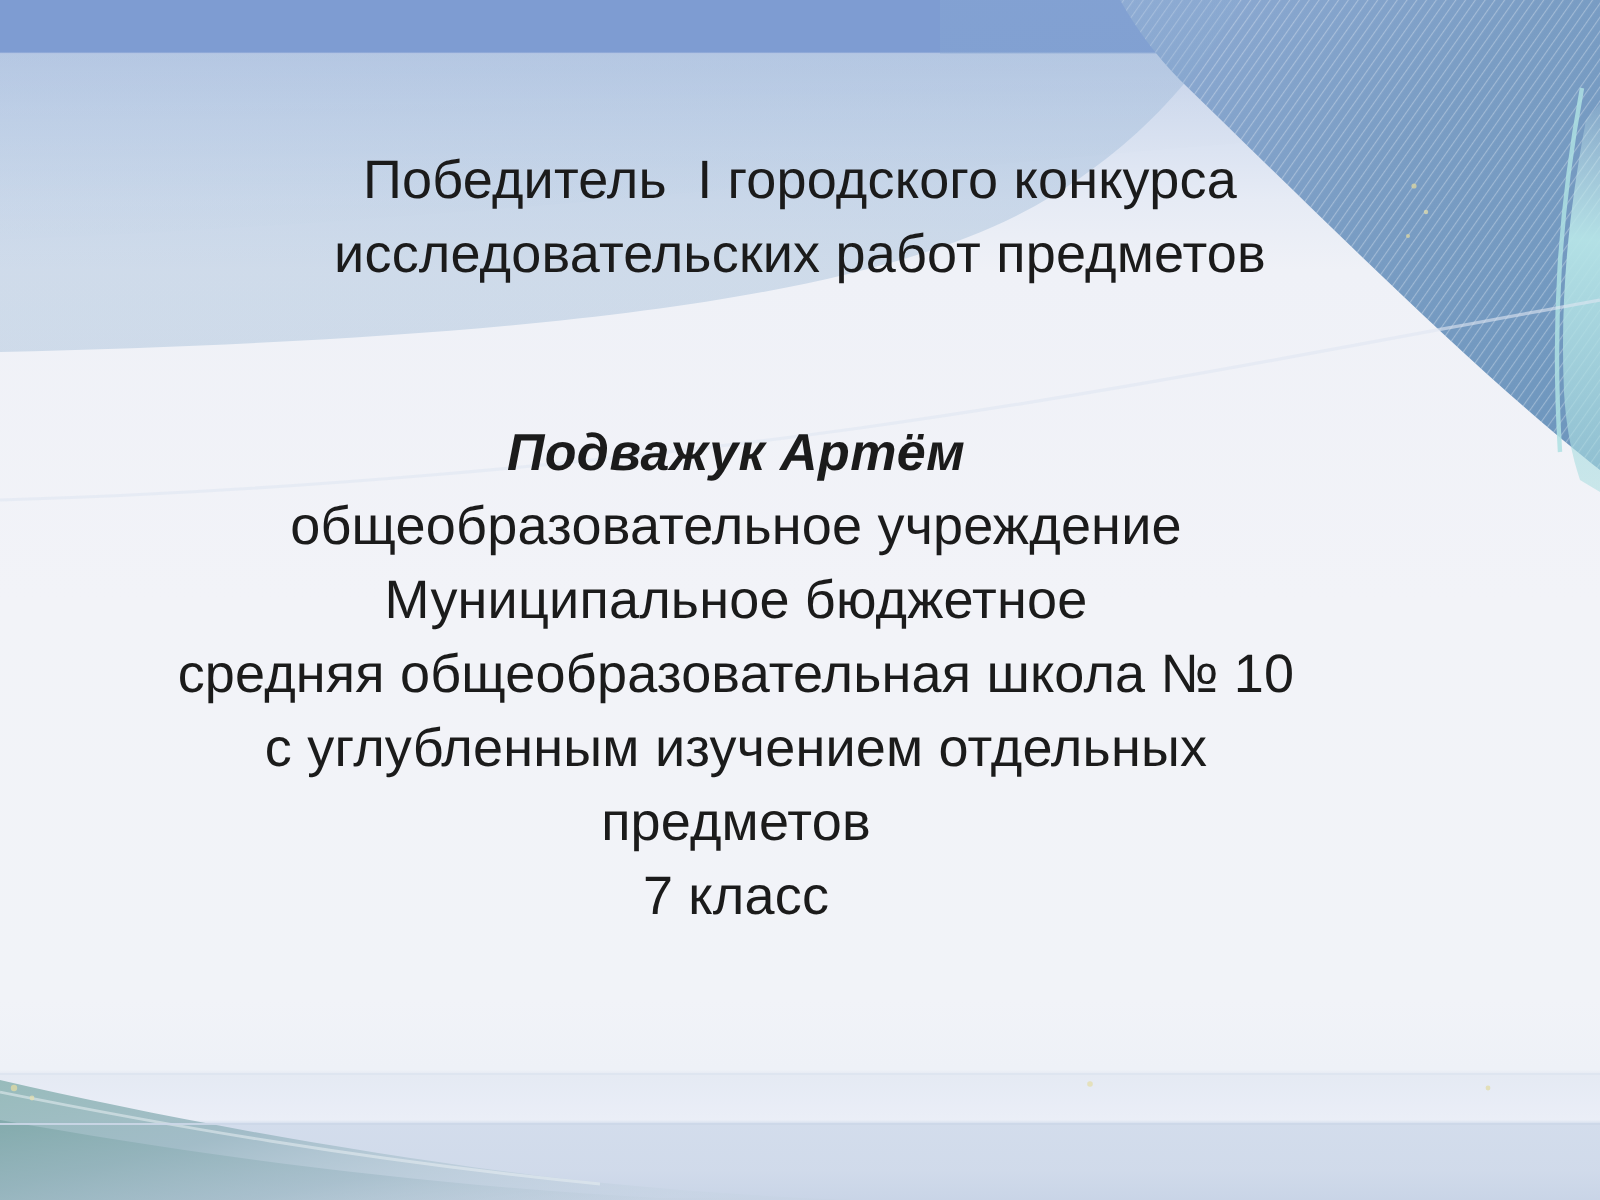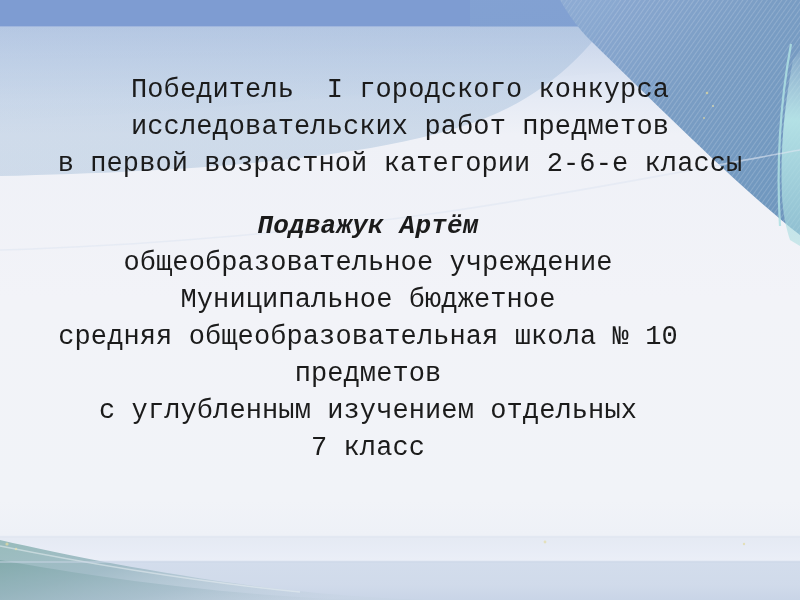--- a/index.html
+++ b/index.html
@@ -6,21 +6,21 @@
   html, body {
     margin: 0;
     padding: 0;
     background: #ffffff;
   }
   #slide {
     position: relative;
     width: 800px;
     height: 600px;
     overflow: hidden;
-    font-family: Liberation Mono, monospace;
+    font-family: Liberation Sans, sans-serif;
     background: #737373;
   }
 
   
   .bg-layer {
     position: absolute;
     inset: 0;
     pointer-events: none;
   }
 
@@ -212,28 +212,27 @@
       </g>
 
     </g>
   </svg>
 
   <div id="text-area">
 
     <div class="para" id="para-award">
       <span class="line">Победитель  I городского конкурса</span>
       <span class="line">исследовательских работ предметов</span>
-      <span class="line">в первой возрастной категории 2-6-е классы</span>
     </div>
 
     <div class="para" id="para-author">
       <span class="line-name">Подважук Артём</span>
       <span class="line">общеобразовательное учреждение</span>
       <span class="line">Муниципальное бюджетное</span>
       <span class="line">средняя общеобразовательная школа № 10</span>
+      <span class="line">с углубленным изучением отдельных</span>
       <span class="line">предметов</span>
-      <span class="line">с углубленным изучением отдельных</span>
       <span class="line">7 класс</span>
     </div>
 
   </div>
 
 </div>
 
 </body></html>

